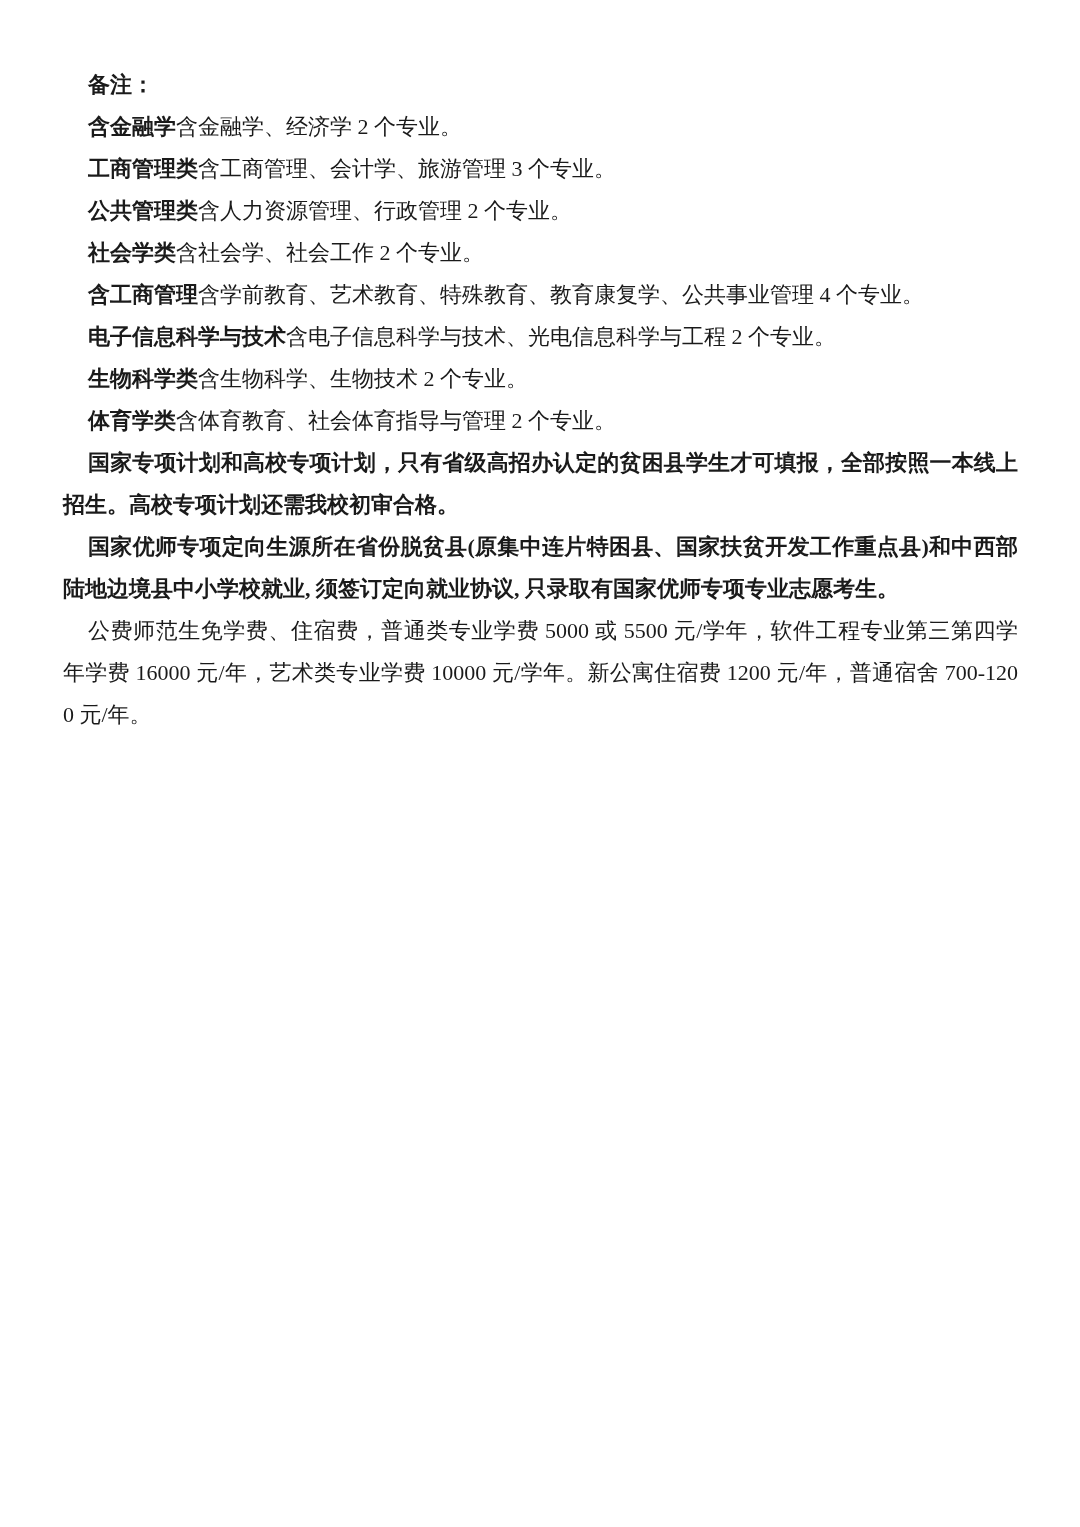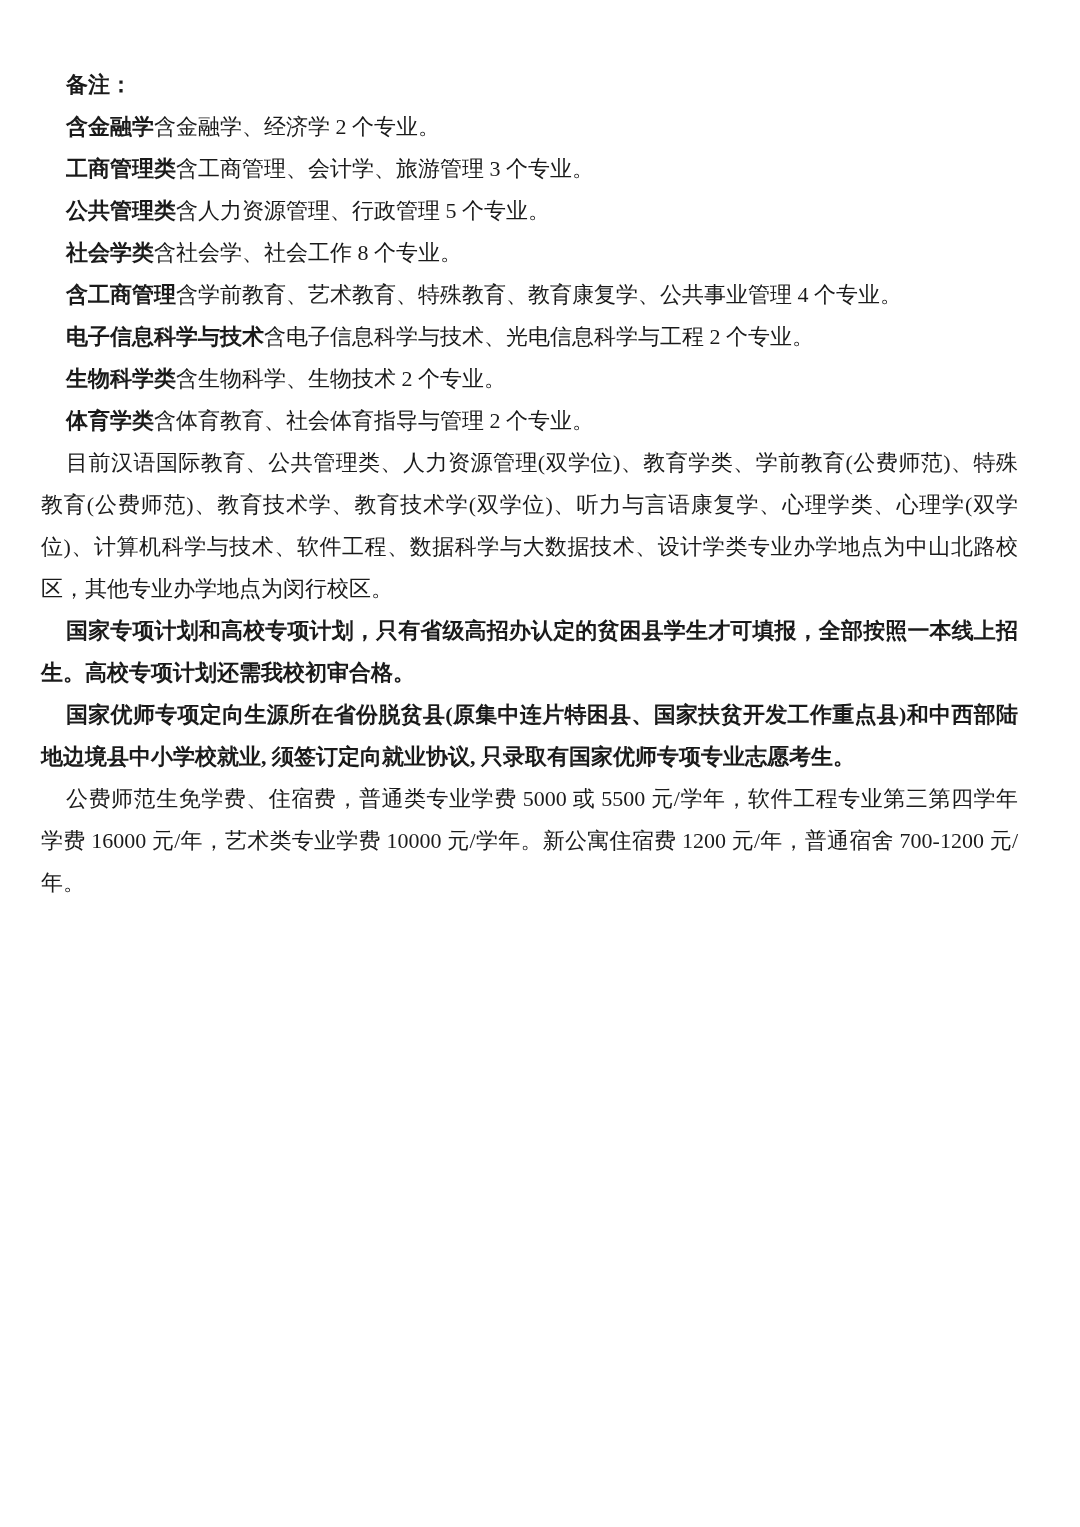--- a/index.html
+++ b/index.html
@@ -7,21 +7,21 @@
     padding: 0;
     background: #ffffff;
   }
   .page {
     position: relative;
     width: 1080px;
     height: 1527px;
     margin: 0 auto;
     background: #ffffff;
     box-sizing: border-box;
-    padding: 64px 62px 0 41px;
+    padding: 64px 62px 0 63px;
     color: #1a1a1a;
     font-family: "Liberation Serif", "DejaVu Serif", serif;
     font-size: 22px;
     line-height: 42px;
     overflow: hidden;
   }
   .page p {
     margin: 0;
     text-align: justify;
     text-indent: 25px;
@@ -40,26 +40,25 @@
   }
 </style>
 </head>
 <body>
 
 <div class="page" style="background: rgb(255, 255, 255); color: rgb(26, 26, 26);">
   <p class="heading">备注：</p>
   <div id="category-notes">
       <p class="note"><strong>含金融学</strong><span>含金融学、经济学 2 个专业。</span></p>
       <p class="note"><strong>工商管理类</strong><span>含工商管理、会计学、旅游管理 3 个专业。</span></p>
-      <p class="note"><strong>公共管理类</strong><span>含人力资源管理、行政管理 5 个专业。</span></p>
-      <p class="note"><strong>社会学类</strong><span>含社会学、社会工作 8 个专业。</span></p>
+      <p class="note"><strong>公共管理类</strong><span>含人力资源管理、行政管理 2 个专业。</span></p>
+      <p class="note"><strong>社会学类</strong><span>含社会学、社会工作 2 个专业。</span></p>
       <p class="note"><strong>含工商管理</strong><span>含学前教育、艺术教育、特殊教育、教育康复学、公共事业管理 4 个专业。</span></p>
       <p class="note"><strong>电子信息科学与技术</strong><span>含电子信息科学与技术、光电信息科学与工程 2 个专业。</span></p>
       <p class="note"><strong>生物科学类</strong><span>含生物科学、生物技术 2 个专业。</span></p>
       <p class="note"><strong>体育学类</strong><span>含体育教育、社会体育指导与管理 2 个专业。</span></p>
     </div>
   <div id="paragraph-list">
-      <p class="para">目前汉语国际教育、公共管理类、人力资源管理(双学位)、教育学类、学前教育(公费师范)、特殊教育(公费师范)、教育技术学、教育技术学(双学位)、听力与言语康复学、心理学类、心理学(双学位)、计算机科学与技术、软件工程、数据科学与大数据技术、设计学类专业办学地点为中山北路校区，其他专业办学地点为闵行校区。</p>
       <p class="para bold">国家专项计划和高校专项计划，只有省级高招办认定的贫困县学生才可填报，全部按照一本线上招生。高校专项计划还需我校初审合格。</p>
       <p class="para bold">国家优师专项定向生源所在省份脱贫县(原集中连片特困县、国家扶贫开发工作重点县)和中西部陆地边境县中小学校就业, 须签订定向就业协议, 只录取有国家优师专项专业志愿考生。</p>
       <p class="para">公费师范生免学费、住宿费，普通类专业学费 5000 或 5500 元/学年，软件工程专业第三第四学年学费 16000 元/年，艺术类专业学费 10000 元/学年。新公寓住宿费 1200 元/年，普通宿舍 700-1200 元/年。</p>
     </div>
 </div>
 
 </body></html>

